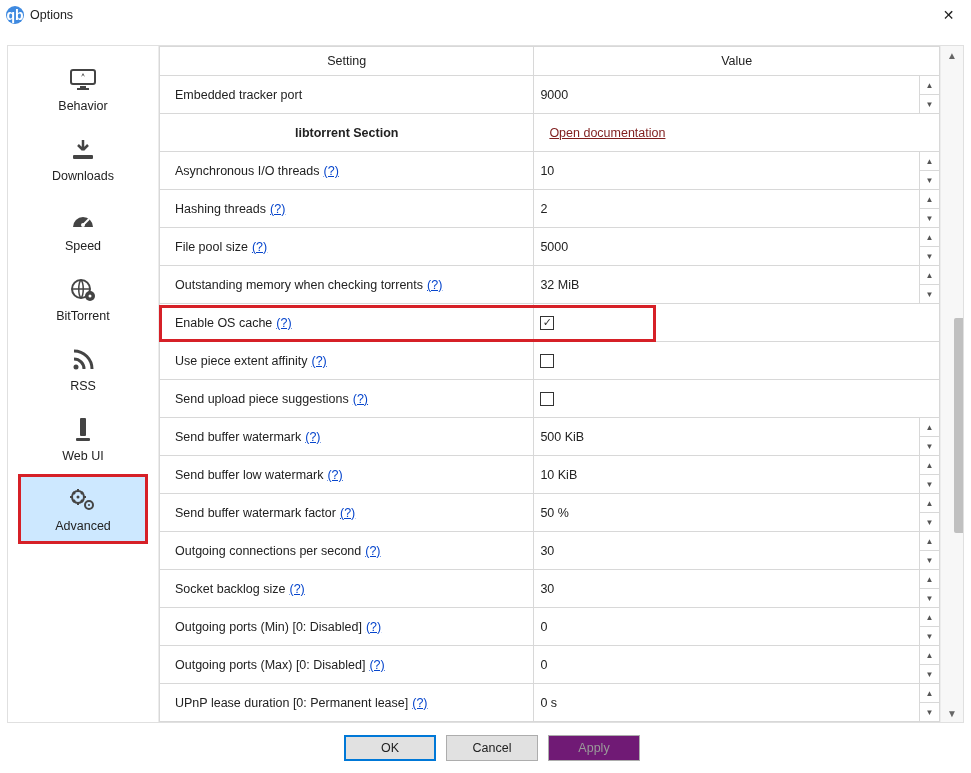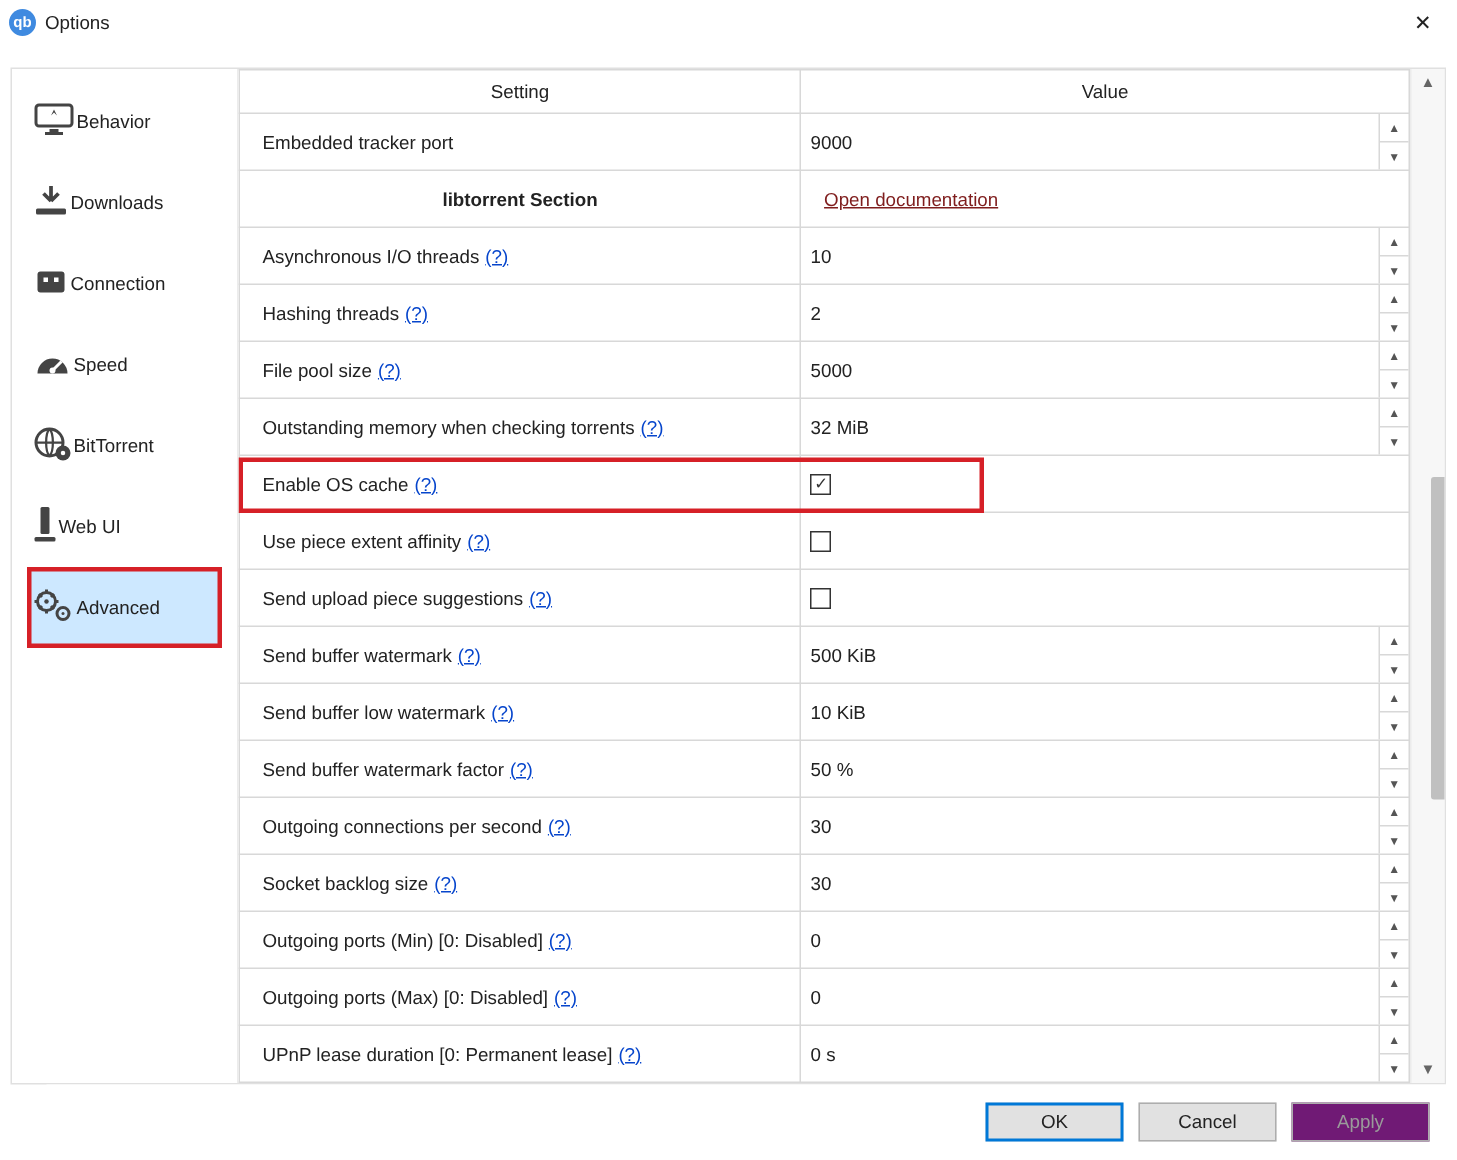--- a/index.html
+++ b/index.html
@@ -17,21 +17,21 @@
   .titlebar {
     height: 30px;
     display: flex;
     align-items: center;
     padding: 0 0 0 6px;
     background: #fff;
   }
   .titlebar .app-icon {
     width: 18px; height: 18px; border-radius: 50%;
     background: #3f8ae0;
-    color: #fff; font-size: 10px; font-weight: bold;
+    color: #fff; font-size: 14px; font-weight: bold;
     display: flex; align-items: center; justify-content: center;
     margin-right: 6px;
   }
   .titlebar .title { flex: 1; font-size: 12.5px; }
   .titlebar .closebtn {
     width: 45px; height: 30px; display:flex; align-items:center; justify-content:center;
     font-size: 14px; cursor: pointer;
   }
   .frame {
     position: absolute;
@@ -41,21 +41,21 @@
     background:#fff;
   }
   
   .sidebar {
     width: 150px;
     display: flex; flex-direction: column;
     padding: 8px 10px;
     gap: 0px;
   }
   .nav-item {
-    display:flex; flex-direction:row; align-items:center;
+    display:flex; flex-direction:column; align-items:center;
     padding: 6px 0 8px;
     cursor: pointer;
     border: 3px solid transparent;
     width: 100%;
   }
   .nav-item .icon-wrap {
     height: 34px; display:flex; align-items:center; justify-content:center;
   }
   .nav-item .icon-wrap svg { fill:#444; }
   .nav-item.active { background:#cde8ff; }
@@ -118,21 +118,21 @@
     display:flex; align-items:center; justify-content:center;
     font-size:11px; color:#333; cursor:pointer;
   }
   .redbox-overlay {
     position:absolute; pointer-events:none;
     border:3px solid #d62027; 
   }
   
   .footer {
     position:absolute; left:0; right:0; bottom:0; height:50px;
-    display:flex; align-items:center; justify-content:flex-end;
+    display:flex; align-items:center; justify-content:center;
     padding-right:18px; gap:10px; background:#fff;margin-left:31px;
   }
   .btn {
     width:92px; height:26px; border:1px solid #adadad;
     background:#e1e1e1; display:flex; align-items:center; justify-content:center;
     font-size:12.5px; cursor:pointer;
   }
   .btn.primary { border:2px solid #0078d7; background:#e1e1e1;}
   .btn.disabled { color:#9a9a9a; background:#701a75; cursor:default;}
 </style>
@@ -163,48 +163,48 @@
       <div class="icon-wrap">
         <svg width="26" height="24" viewBox="0 0 26 24">
             <path d="M13 2v10m0 0l-5-5m5 5l5-5" stroke="#444" stroke-width="2.5" fill="none"></path>
             <rect x="3" y="17" width="20" height="4" rx="1"></rect>
           </svg>
       </div>
       <div class="nav-label">Downloads</div>
     </div>
     <div class="nav-item">
       <div class="icon-wrap">
-        <svg width="26" height="22" viewBox="0 0 26 22">
-            <rect x="4" y="4" width="18" height="14" rx="2"></rect>
-            <rect x="8" y="8" width="3" height="3" fill="#fff"></rect>
-            <rect x="15" y="8" width="3" height="3" fill="#fff"></rect>
-          </svg>
-      </div>
-      <div class="nav-label">Connection</div>
-    </div>
-    <div class="nav-item">
-      <div class="icon-wrap">
         <svg width="28" height="22" viewBox="0 0 28 22">
             <path d="M4 18a10 10 0 0 1 20 0z"></path>
             <circle cx="14" cy="16" r="2" fill="#fff"></circle>
             <line x1="14" y1="16" x2="20" y2="10" stroke="#fff" stroke-width="2"></line>
           </svg>
       </div>
       <div class="nav-label">Speed</div>
     </div>
     <div class="nav-item">
       <div class="icon-wrap">
         <svg width="28" height="26" viewBox="0 0 28 26">
             <circle cx="12" cy="12" r="9" fill="none" stroke="#444" stroke-width="2"></circle>
             <path d="M3 12h18M12 3c3 3 3 15 0 18M12 3c-3 3-3 15 0 18" fill="none" stroke="#444" stroke-width="1.5"></path>
             <circle cx="21" cy="19" r="5" fill="#444"></circle>
             <circle cx="21" cy="19" r="1.5" fill="#fff"></circle>
           </svg>
       </div>
       <div class="nav-label">BitTorrent</div>
+    </div>
+    <div class="nav-item">
+      <div class="icon-wrap">
+        <svg width="26" height="26" viewBox="0 0 26 26">
+            <path d="M4 4a18 18 0 0 1 18 18" fill="none" stroke="#444" stroke-width="3"></path>
+            <path d="M4 12a10 10 0 0 1 10 10" fill="none" stroke="#444" stroke-width="3"></path>
+            <circle cx="6" cy="20" r="2.5"></circle>
+          </svg>
+      </div>
+      <div class="nav-label">RSS</div>
     </div>
     <div class="nav-item">
       <div class="icon-wrap">
         <svg width="18" height="28" viewBox="0 0 18 28">
             <rect x="6" y="2" width="6" height="18" rx="1"></rect>
             <rect x="2" y="22" width="14" height="3" rx="1"></rect>
           </svg>
       </div>
       <div class="nav-label">Web UI</div>
     </div>

